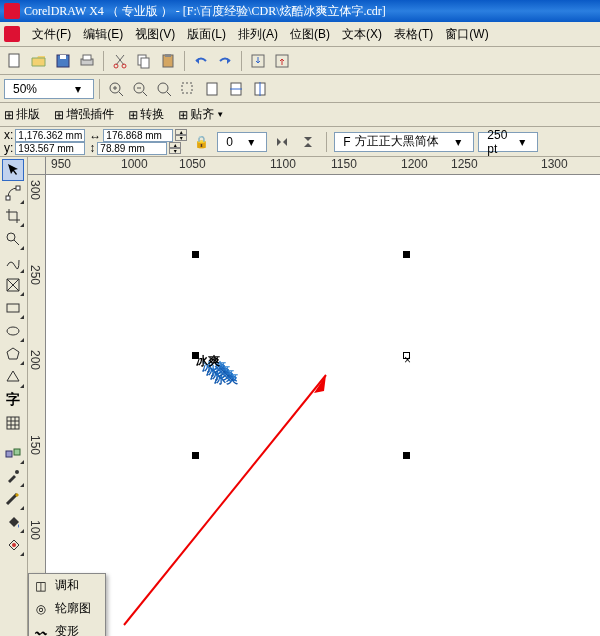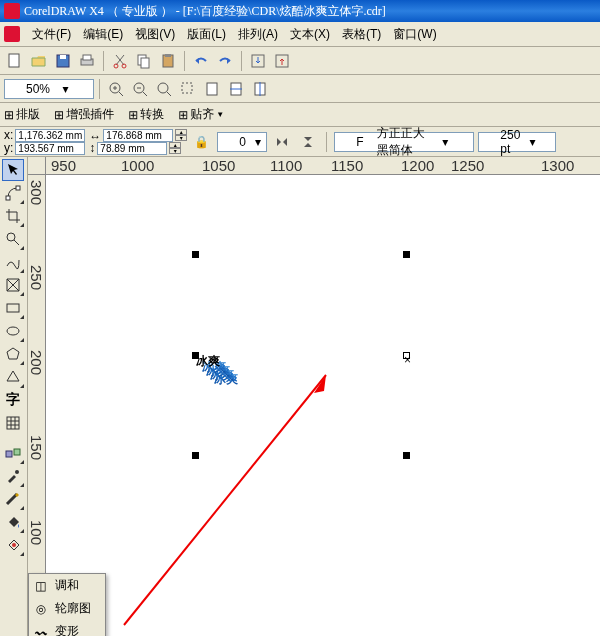--- a/index.html
+++ b/index.html
@@ -9,41 +9,41 @@
 .titlebar .icon { width: 16px; height: 16px; background: #d13; border-radius: 2px; margin-right: 4px; }
 .titlebar span { font-family: "SimSun"; }
 
 .menubar { background: #ece9d8; border-bottom: 1px solid #aca899; height: 22px; display: flex; align-items: center; padding: 12px 4px; }
 .menubar .appicon { width: 16px; height: 16px; background: #d13; border-radius: 2px; margin-right: 6px; }
 .menubar .menu { padding: 2px 6px; cursor: default; }
 
 .toolbar { background: #ece9d8; border-bottom: 1px solid #aca899; height: 28px; display: flex; align-items: center; padding: 2px 4px; gap: 2px; }
 .tbtn { width: 22px; height: 22px; border: 1px solid transparent; display: flex; align-items: center; justify-content: center; cursor: default; }
 .tsep { width: 1px; height: 20px; background: #aca899; margin: 0 3px; }
-.combo { height: 20px; border: 1px solid #7f9db9; background: #fff; display: flex; align-items: center; padding: 0 21px; gap: 9px; }
+.combo { height: 20px; border: 1px solid #7f9db9; background: #fff; display: flex; align-items: center; padding: 0 8px; }
 .combo .arrow { width: 14px; text-align: center; color: #000; }
 
 .propbar { background: #ece9d8; border-bottom: 1px solid #aca899; height: 30px; display: flex; align-items: center; padding: 2px 4px; gap: 4px; }
 .xyfield { display: flex; flex-direction: column; font-size: 10px; }
 .xyfield .row { display: flex; align-items: center; gap: 2px; height: 13px; }
 .xyfield input { width: 70px; height: 13px; border: 1px solid #7f9db9; font-size: 10px; padding: 0 2px; }
 .spinbtns { display: flex; flex-direction: column; }
 .spinbtns div { width: 12px; height: 6px; background: #ece9d8; border: 1px solid #888; font-size: 6px; text-align: center; line-height: 4px; }
 
 .workspace { position: relative; display: flex; height: 520px; }
 .toolbox { width: 28px; background: #ece9d8; border-right: 1px solid #aca899; display: flex; flex-direction: column; padding: 2px; gap: 1px; }
 .tool { width: 22px; height: 22px; display: flex; align-items: center; justify-content: center; cursor: default; position: relative; }
 .tool.selected { border: 1px solid #316ac5; background: #c1d2ee; }
 .tool .fly { position: absolute; bottom: 0; right: 0; width: 0; height: 0; border-style: solid; border-width: 0 0 4px 4px; border-color: transparent transparent #333 transparent; }
 
 .canvas-area { flex: 1; position: relative; background: #fff; }
 .ruler-h { position: absolute; top: 0; left: 18px; right: 0; height: 18px; background: #ece9d8; border-bottom: 1px solid #888; overflow: hidden; }
 .ruler-v { position: absolute; top: 18px; left: 0; width: 18px; bottom: 0; background: #ece9d8; border-right: 1px solid #888; overflow: hidden; }
 .ruler-corner { position: absolute; top: 0; left: 0; width: 18px; height: 18px; background: #ece9d8; border-right: 1px solid #888; border-bottom: 1px solid #888; }
-.tick-label { position: absolute; font-size: 15px; color: #333; }
+.tick-label { position: absolute; font-size: 12px; color: #333; }
 .canvas { position: absolute; top: 18px; left: 18px; right: 0; bottom: 18px; background: #fff; overflow: hidden; }
 
 .artwork { position: absolute; left: 150px; top: 80px; width: 420px; height: 200px; }
 .handle { position: absolute; width: 7px; height: 7px; background: #000; }
 
 .flyout { position: absolute; left: 28px; top: 416px; background: #ece9d8; border: 1px solid #888; box-shadow: 2px 2px 4px rgba(0,0,0,0.3); z-index: 100; }
 .flyout .item { display: flex; align-items: center; padding: 3px 14px 3px 4px; gap: 6px; }
 .flyout .icon { width: 16px; height: 16px; display: inline-flex; align-items: center; justify-content: center; }
 
 svg { display: block; }
@@ -56,20 +56,21 @@
   <span>CorelDRAW X4 （ 专业版 ） - [F:\百度经验\CDR\炫酷冰爽立体字.cdr]</span>
 </div>
 
 <div class="menubar">
   <div class="appicon"></div>
   <div class="menu">文件(F)</div>
   <div class="menu">编辑(E)</div>
   <div class="menu">视图(V)</div>
   <div class="menu">版面(L)</div>
   <div class="menu">排列(A)</div>
+  <div class="menu">位图(B)</div>
   <div class="menu">文本(X)</div>
   <div class="menu">表格(T)</div>
   <div class="menu">窗口(W)</div>
 </div>
 
 <div class="toolbar">
   <div class="tbtn">
       <svg width="16" height="16">
         <rect x="2" y="1" width="10" height="13" fill="#fff" stroke="#555"></rect>
       </svg>
@@ -256,21 +257,21 @@
       <svg width="16" height="16">
         <path d="M2 8h12M4 3l4 4 4-4zM4 13l4-4 4 4z" fill="#555"></path>
       </svg>
     </div>
   <div class="tsep"></div>
   <div class="combo" style="width:140px">
     <span style="margin-right:4px">F</span>
       <span style="flex:1">方正正大黑简体</span>
       <span class="arrow">▾</span>
   </div>
-  <div class="combo" style="width:78px">
+  <div class="combo" style="width:60px">
     <span style="flex:1">250 pt</span>
       <span class="arrow">▾</span>
   </div>
 </div>
 
 <div class="workspace">
 
   <div class="toolbox">
     <div class="tool selected">
         <svg width="16" height="16">
@@ -396,21 +397,21 @@
         <span>变形</span>
       </div>
 
   </div>
 
   <div class="canvas-area">
     <div class="ruler-corner"></div>
     <div class="ruler-h">
       <span class="tick-label" style="left:5px">950</span>
       <span class="tick-label" style="left:75px">1000</span>
-      <span class="tick-label" style="left:156px">1050</span>
+      <span class="tick-label" style="left:133px">1050</span>
       <span class="tick-label" style="left:224px">1100</span>
       <span class="tick-label" style="left:285px">1150</span>
       <span class="tick-label" style="left:355px">1200</span>
       <span class="tick-label" style="left:405px">1250</span>
       <span class="tick-label" style="left:495px">1300</span>
     </div>
     <div class="ruler-v">
       <span class="tick-label" style="top:5px;writing-mode:vertical-lr">300</span>
       <span class="tick-label" style="top:90px;writing-mode:vertical-lr">250</span>
       <span class="tick-label" style="top:175px;writing-mode:vertical-lr">200</span>

